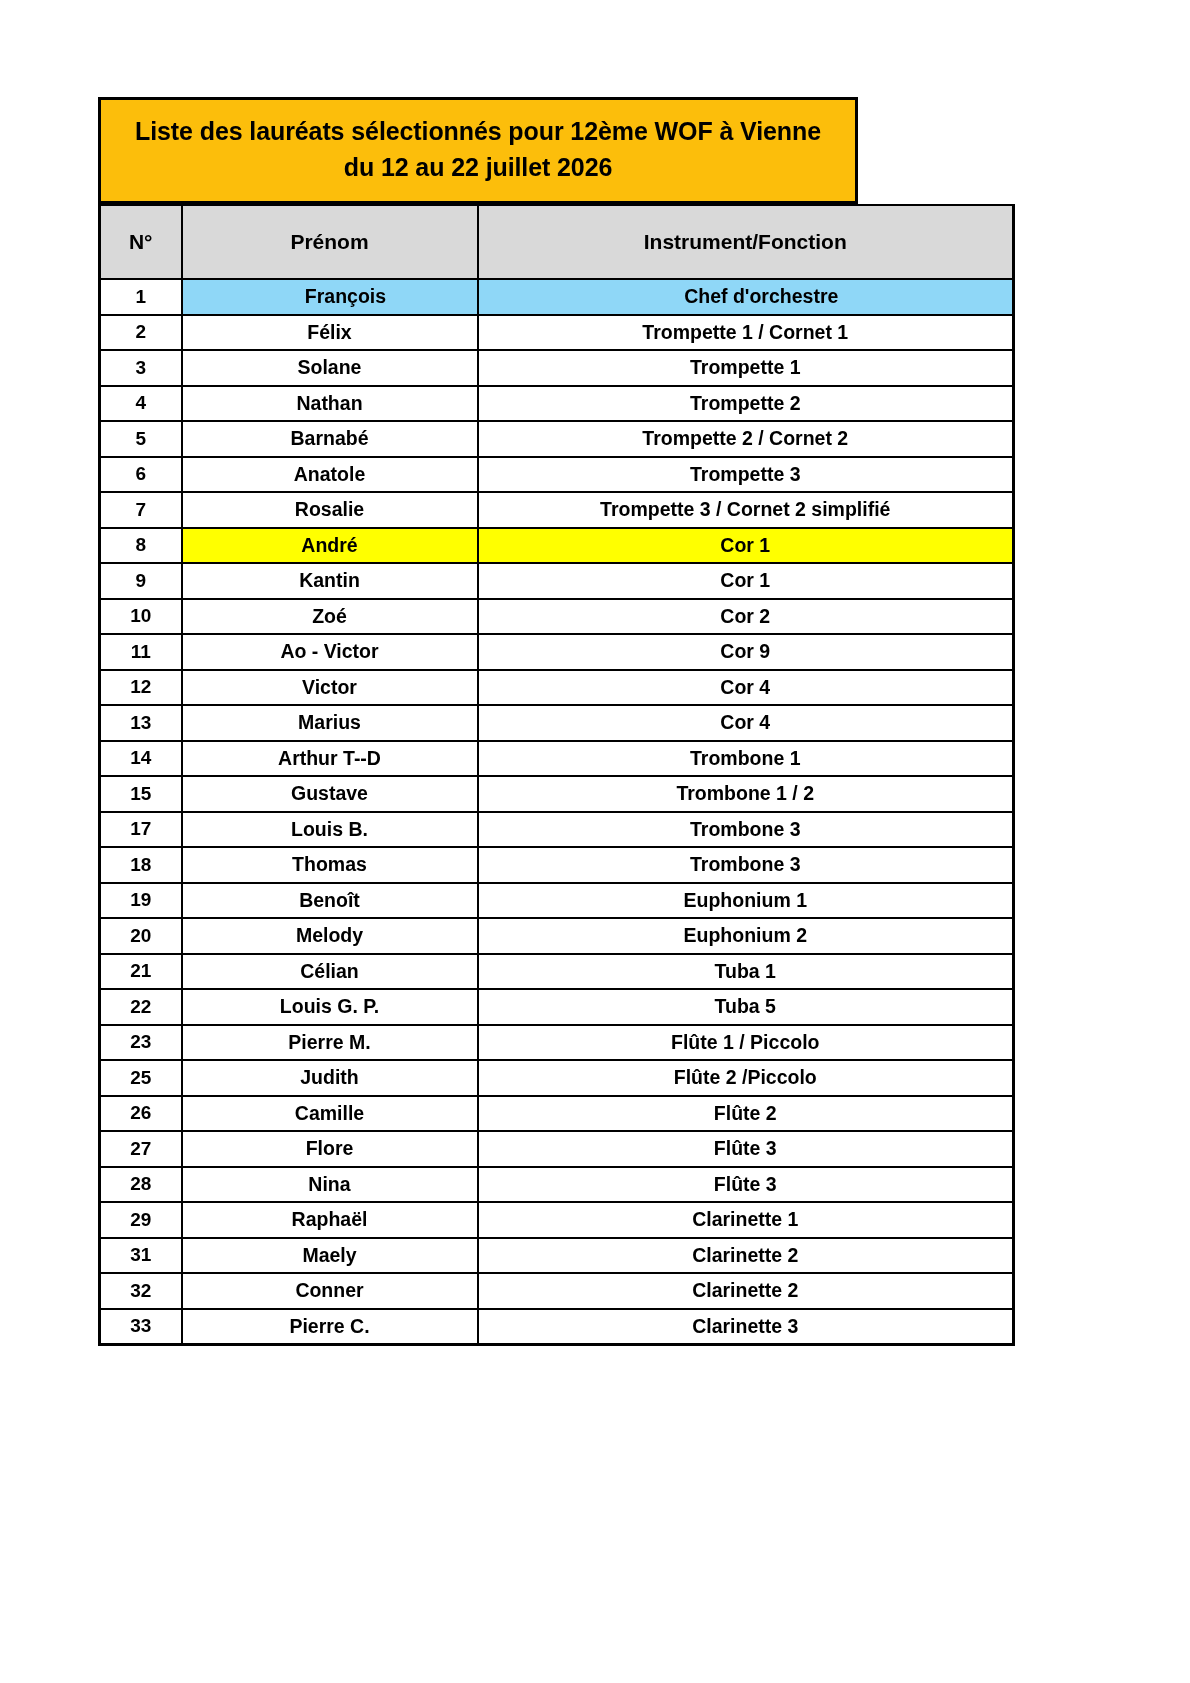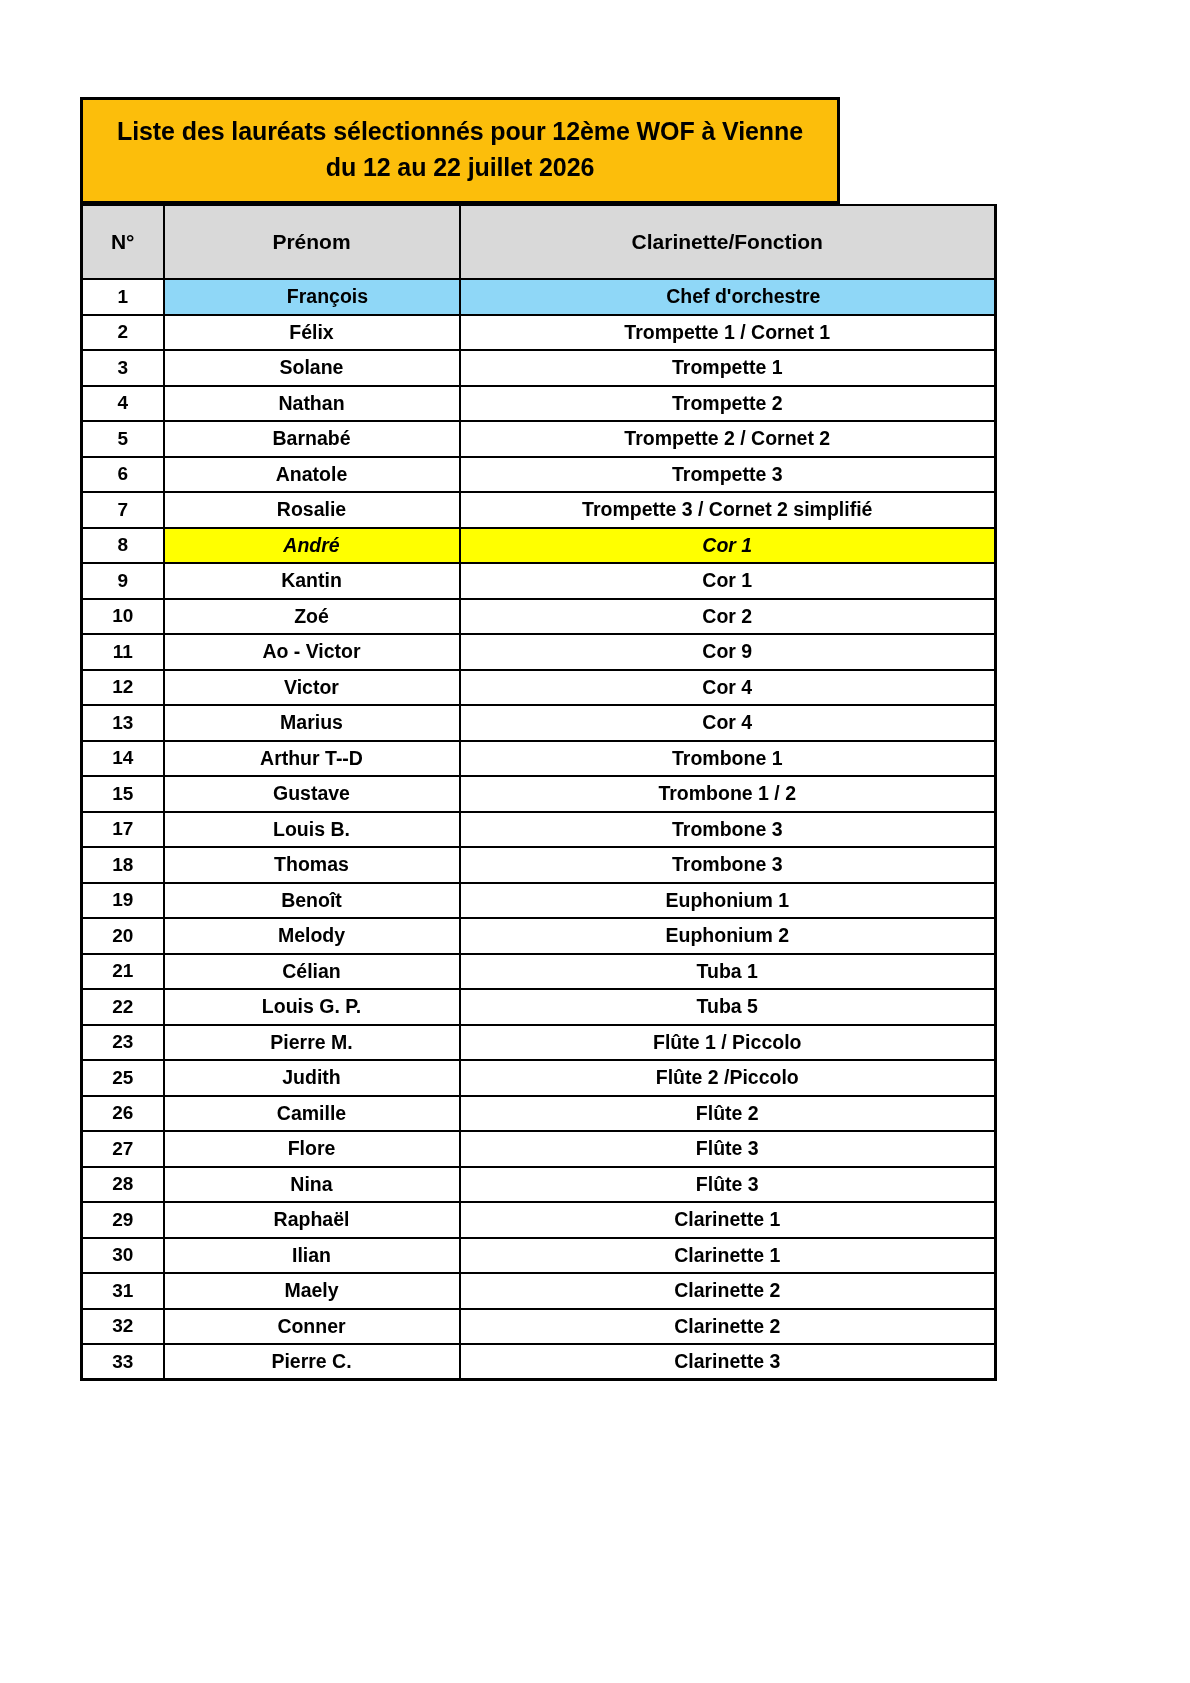--- a/index.html
+++ b/index.html
@@ -11,21 +11,21 @@
   body {
     width: 1190px;
     height: 1683px;
     font-family: "Liberation Sans", "DejaVu Sans", sans-serif;
     position: relative;
     overflow: hidden;
   }
 
   #sheet {
     position: absolute;
-    left: 80px;
+    left: 98px;
     top: 97px;
     width: 760px;
   }
 
   
   .title-banner {
     background: #FCBE0B;
     border: 3px solid #000000;
     border-bottom-width: 3px;
     box-sizing: border-box;
@@ -82,21 +82,21 @@
   }
 
   
   tr.hl-blue  td.name,
   tr.hl-blue  td.instr { background: #8FD7F7; padding-left: 36px; }
   tr.hl-yellow td.name,
   tr.hl-yellow td.instr { background: #FFFF00; }
   tr td.num { background: #FFFFFF; }
   tr td.name, tr td.instr { background: #FFFFFF; }
   tr.hl-blue td.name, tr.hl-blue td.instr { background: #8FD7F7; }
-  tr.hl-yellow td.name, tr.hl-yellow td.instr { background: #FFFF00; font-style: italic; }
+  tr.hl-yellow td.name, tr.hl-yellow td.instr { background: #FFFF00; }
 </style>
 </head>
 <body>
 
 <div id="sheet">
 
   <div class="title-banner">
     <div class="title-line">Liste des lauréats sélectionnés pour 12ème WOF à Vienne</div>
     <div class="title-line">du 12 au 22 juillet 2026</div>
   </div>
@@ -104,21 +104,21 @@
   <table class="roster">
     <colgroup>
       <col class="c-num">
       <col class="c-name">
       <col class="c-instr">
     </colgroup>
     <thead>
       <tr>
         <th>N°</th>
         <th>Prénom</th>
-        <th>Clarinette/Fonction</th>
+        <th>Instrument/Fonction</th>
       </tr>
     </thead>
     <tbody id="roster-body">
         <tr class="hl-blue">
           <td class="num">1</td>
           <td class="name">François</td>
           <td class="instr">Chef d'orchestre</td>
         </tr>
         <tr>
           <td class="num">2</td>
@@ -244,25 +244,20 @@
           <td class="num">28</td>
           <td class="name">Nina</td>
           <td class="instr">Flûte 3</td>
         </tr>
         <tr>
           <td class="num">29</td>
           <td class="name">Raphaël</td>
           <td class="instr">Clarinette 1</td>
         </tr>
         <tr>
-          <td class="num">30</td>
-          <td class="name">Ilian</td>
-          <td class="instr">Clarinette 1</td>
-        </tr>
-        <tr>
           <td class="num">31</td>
           <td class="name">Maely</td>
           <td class="instr">Clarinette 2</td>
         </tr>
         <tr>
           <td class="num">32</td>
           <td class="name">Conner</td>
           <td class="instr">Clarinette 2</td>
         </tr>
         <tr>

